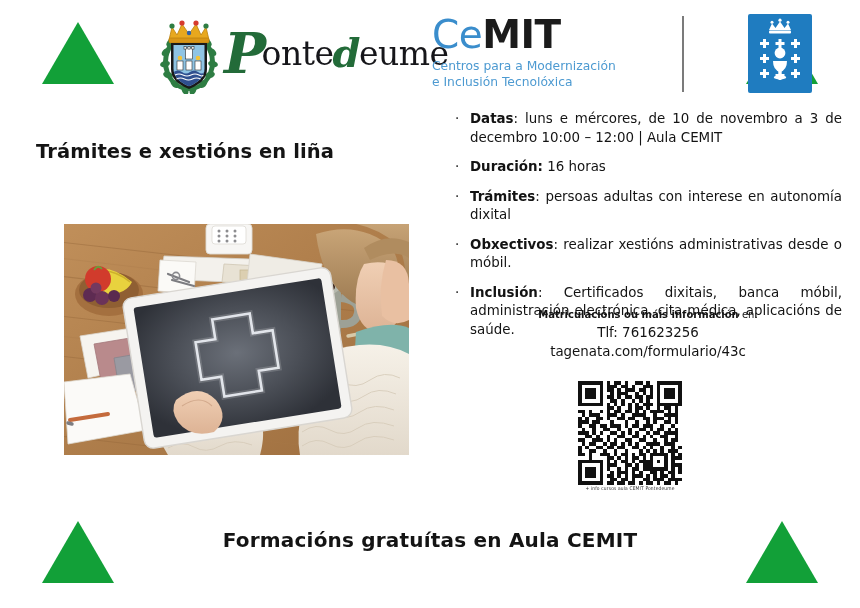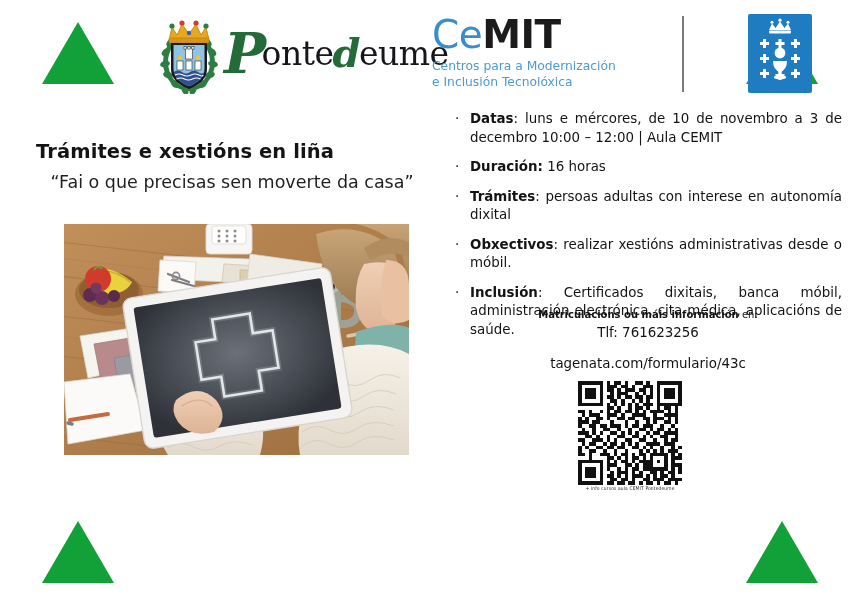--- a/index.html
+++ b/index.html
@@ -169,21 +169,21 @@
     position: absolute;
     left: 452px; top: 308px;
     width: 392px;
     text-align: center;
     color: #131313;
   }
   .contact-line1 { font-size: 10px; line-height: 1.45; }
   .contact-line1 b { font-weight: 700; }
   .contact-line2 { font-size: 13.4px; line-height: 1.45; }
   .contact-url {
-    margin-top: 12px;
+    margin-top: 0;
     font-size: 13.4px;
     line-height: 1.45;
   }
 
   .qr-wrap {
     position: absolute;
     left: 566px; top: 381px;
     width: 128px;
   }
   .qr { display: block; width: 128px; height: 104px; }
@@ -342,21 +342,20 @@
             <path d="M25 47 Q25 56 32 58 Q39 56 39 47 Z"></path>
             <rect x="30.6" y="57" width="2.8" height="5"></rect>
             <ellipse cx="32" cy="63.4" rx="6.2" ry="1.9"></ellipse>
           </g>
         </svg>
       </span>
     </div>
   </div>
 
   <div class="left-title">Trámites e xestións en liña</div>
-  <div class="left-sub">“Fai o que precisas sen moverte da casa”</div>
 
   <div class="photo">
     <svg width="345" height="231" viewBox="0 0 345 231" xmlns="http://www.w3.org/2000/svg">
       <defs>
         <linearGradient id="wood" x1="0" y1="0" x2="1" y2="1">
           <stop offset="0%" stop-color="#c08f5a"></stop>
           <stop offset="45%" stop-color="#b07f4c"></stop>
           <stop offset="100%" stop-color="#9d6e3f"></stop>
         </linearGradient>
         <radialGradient id="screen" cx="50%" cy="46%" r="62%">
@@ -783,14 +782,15 @@
           <rect x="17" y="28" width="1" height="1"></rect>
         <rect x="19" y="28" width="2" height="1"></rect>
           <rect x="22" y="28" width="1" height="1"></rect>
         <rect x="24" y="28" width="2" height="1"></rect>
           <rect x="27" y="28" width="1" height="1"></rect>
       </g>
     </svg>
     <div class="qr-caption">+ info cursos aula CEMIT Pontedeume</div>
   </div>
 
+  <div class="footer">Formacións gratuítas en Aula CEMIT</div>
 
 </div>
 
 </body></html>

